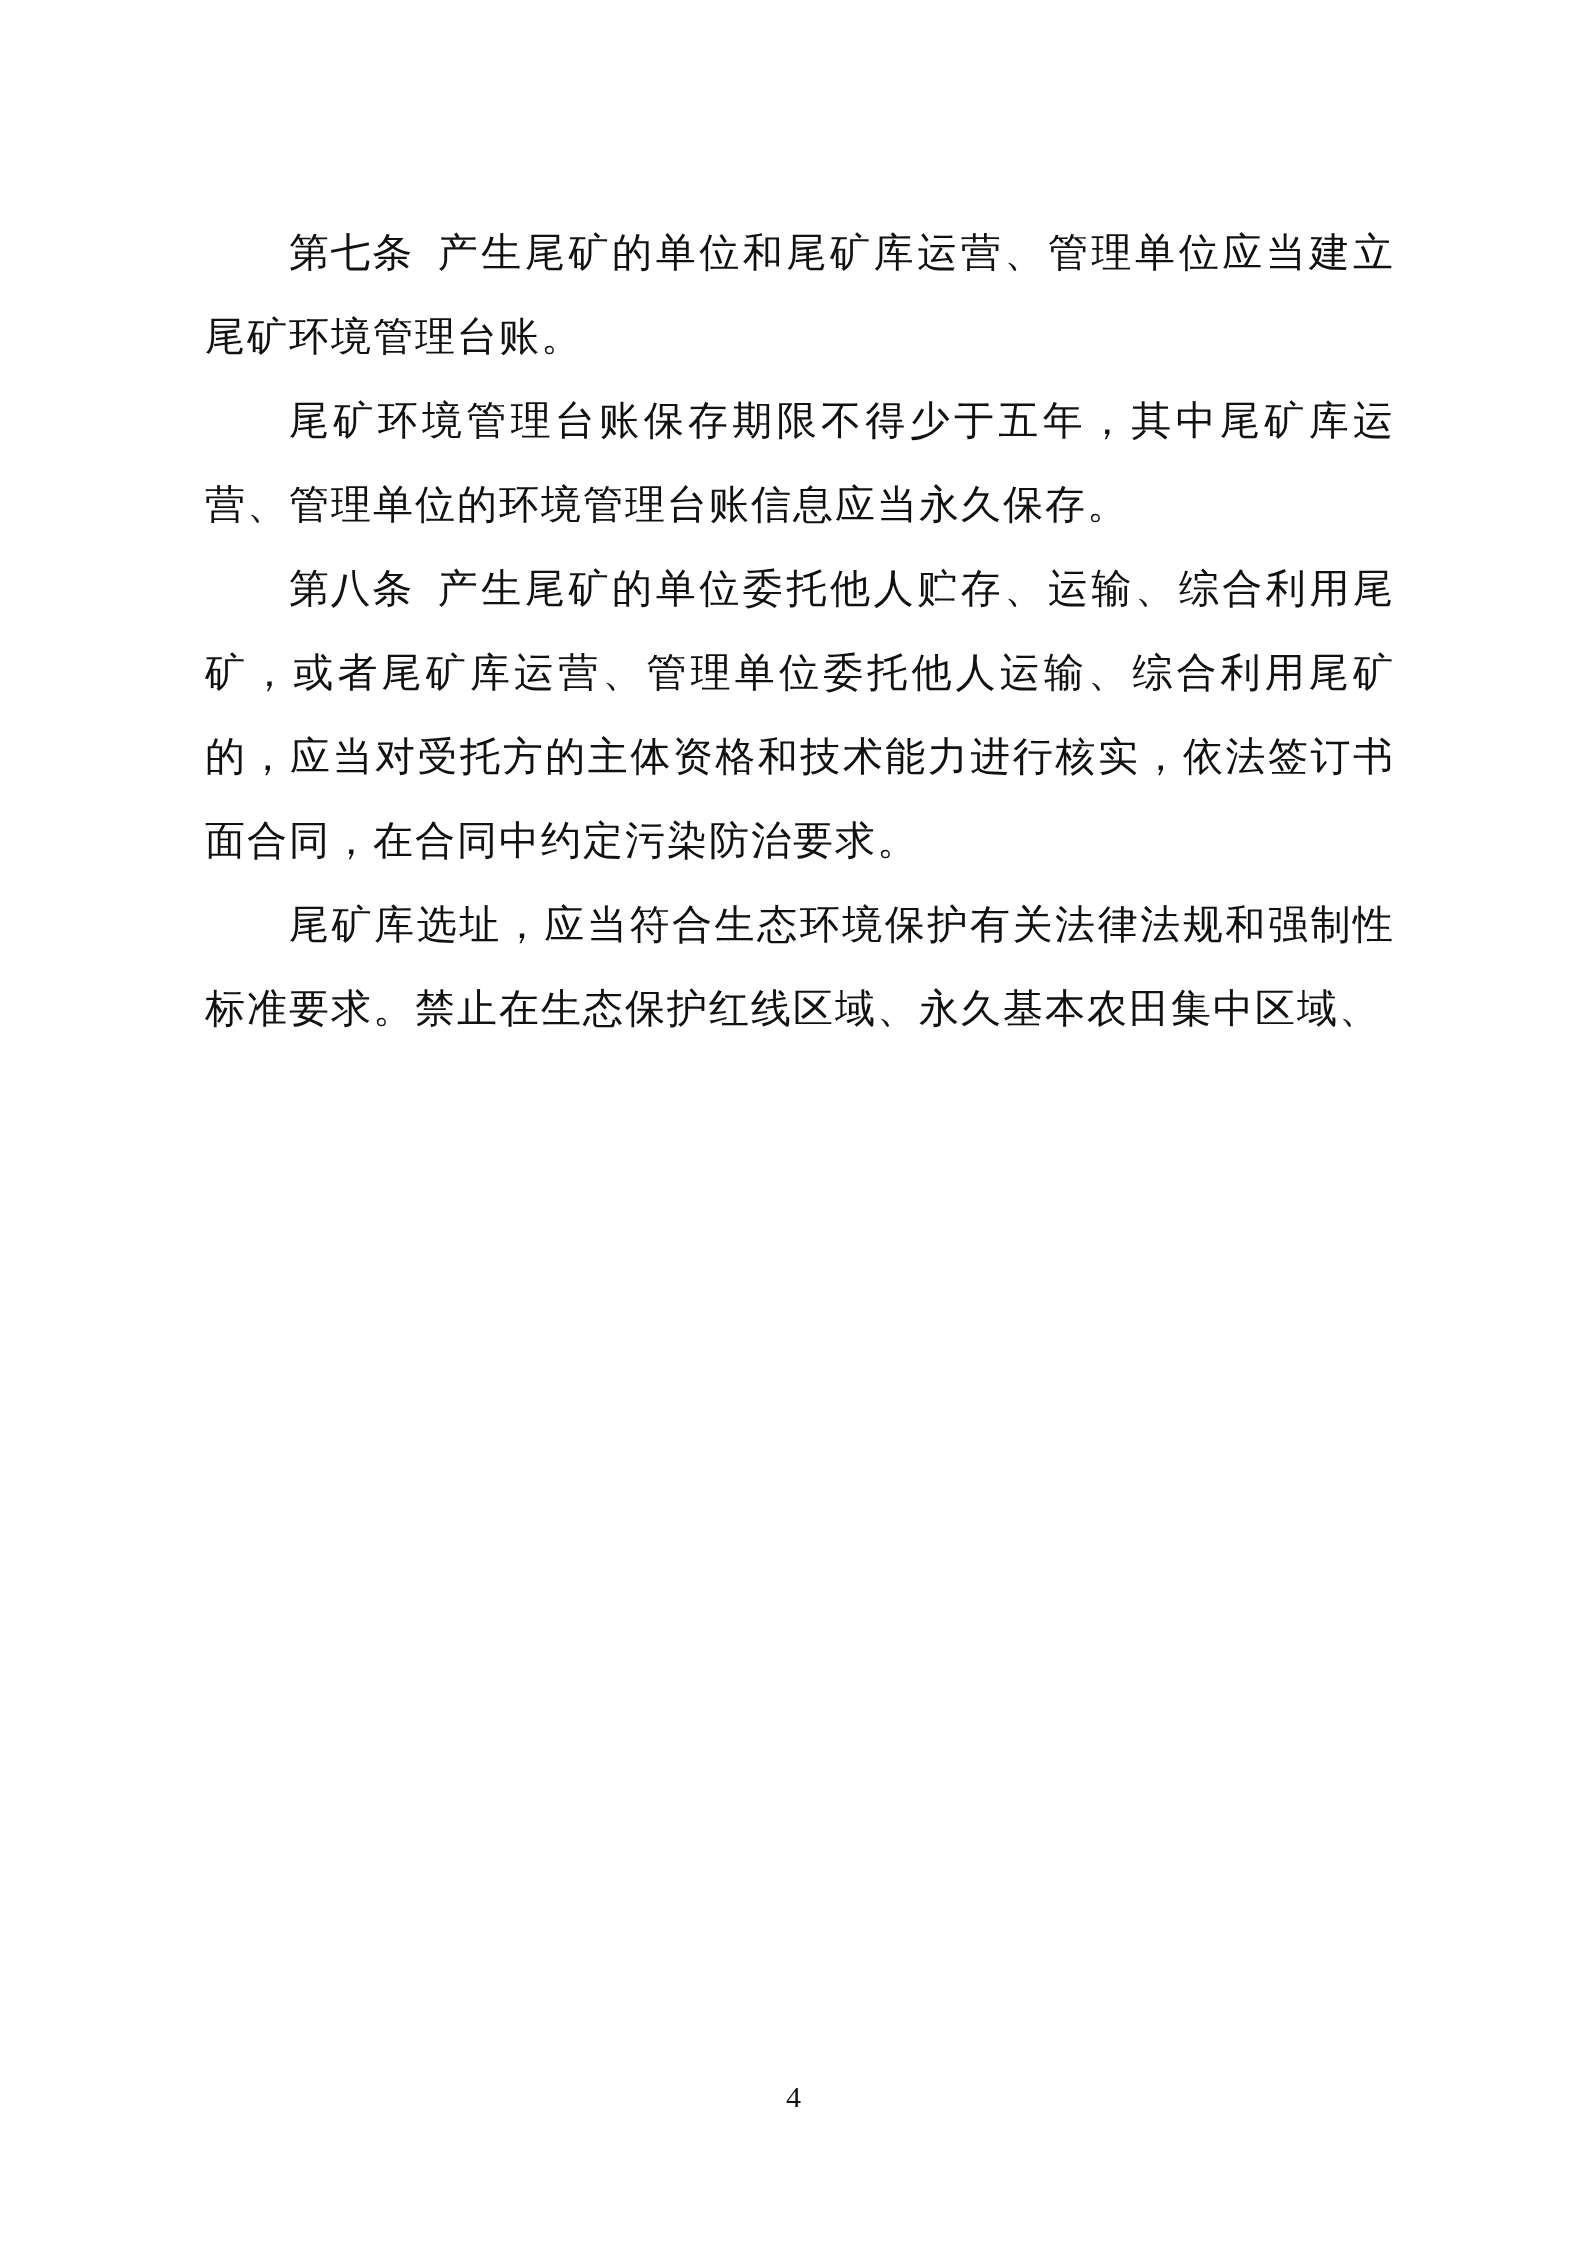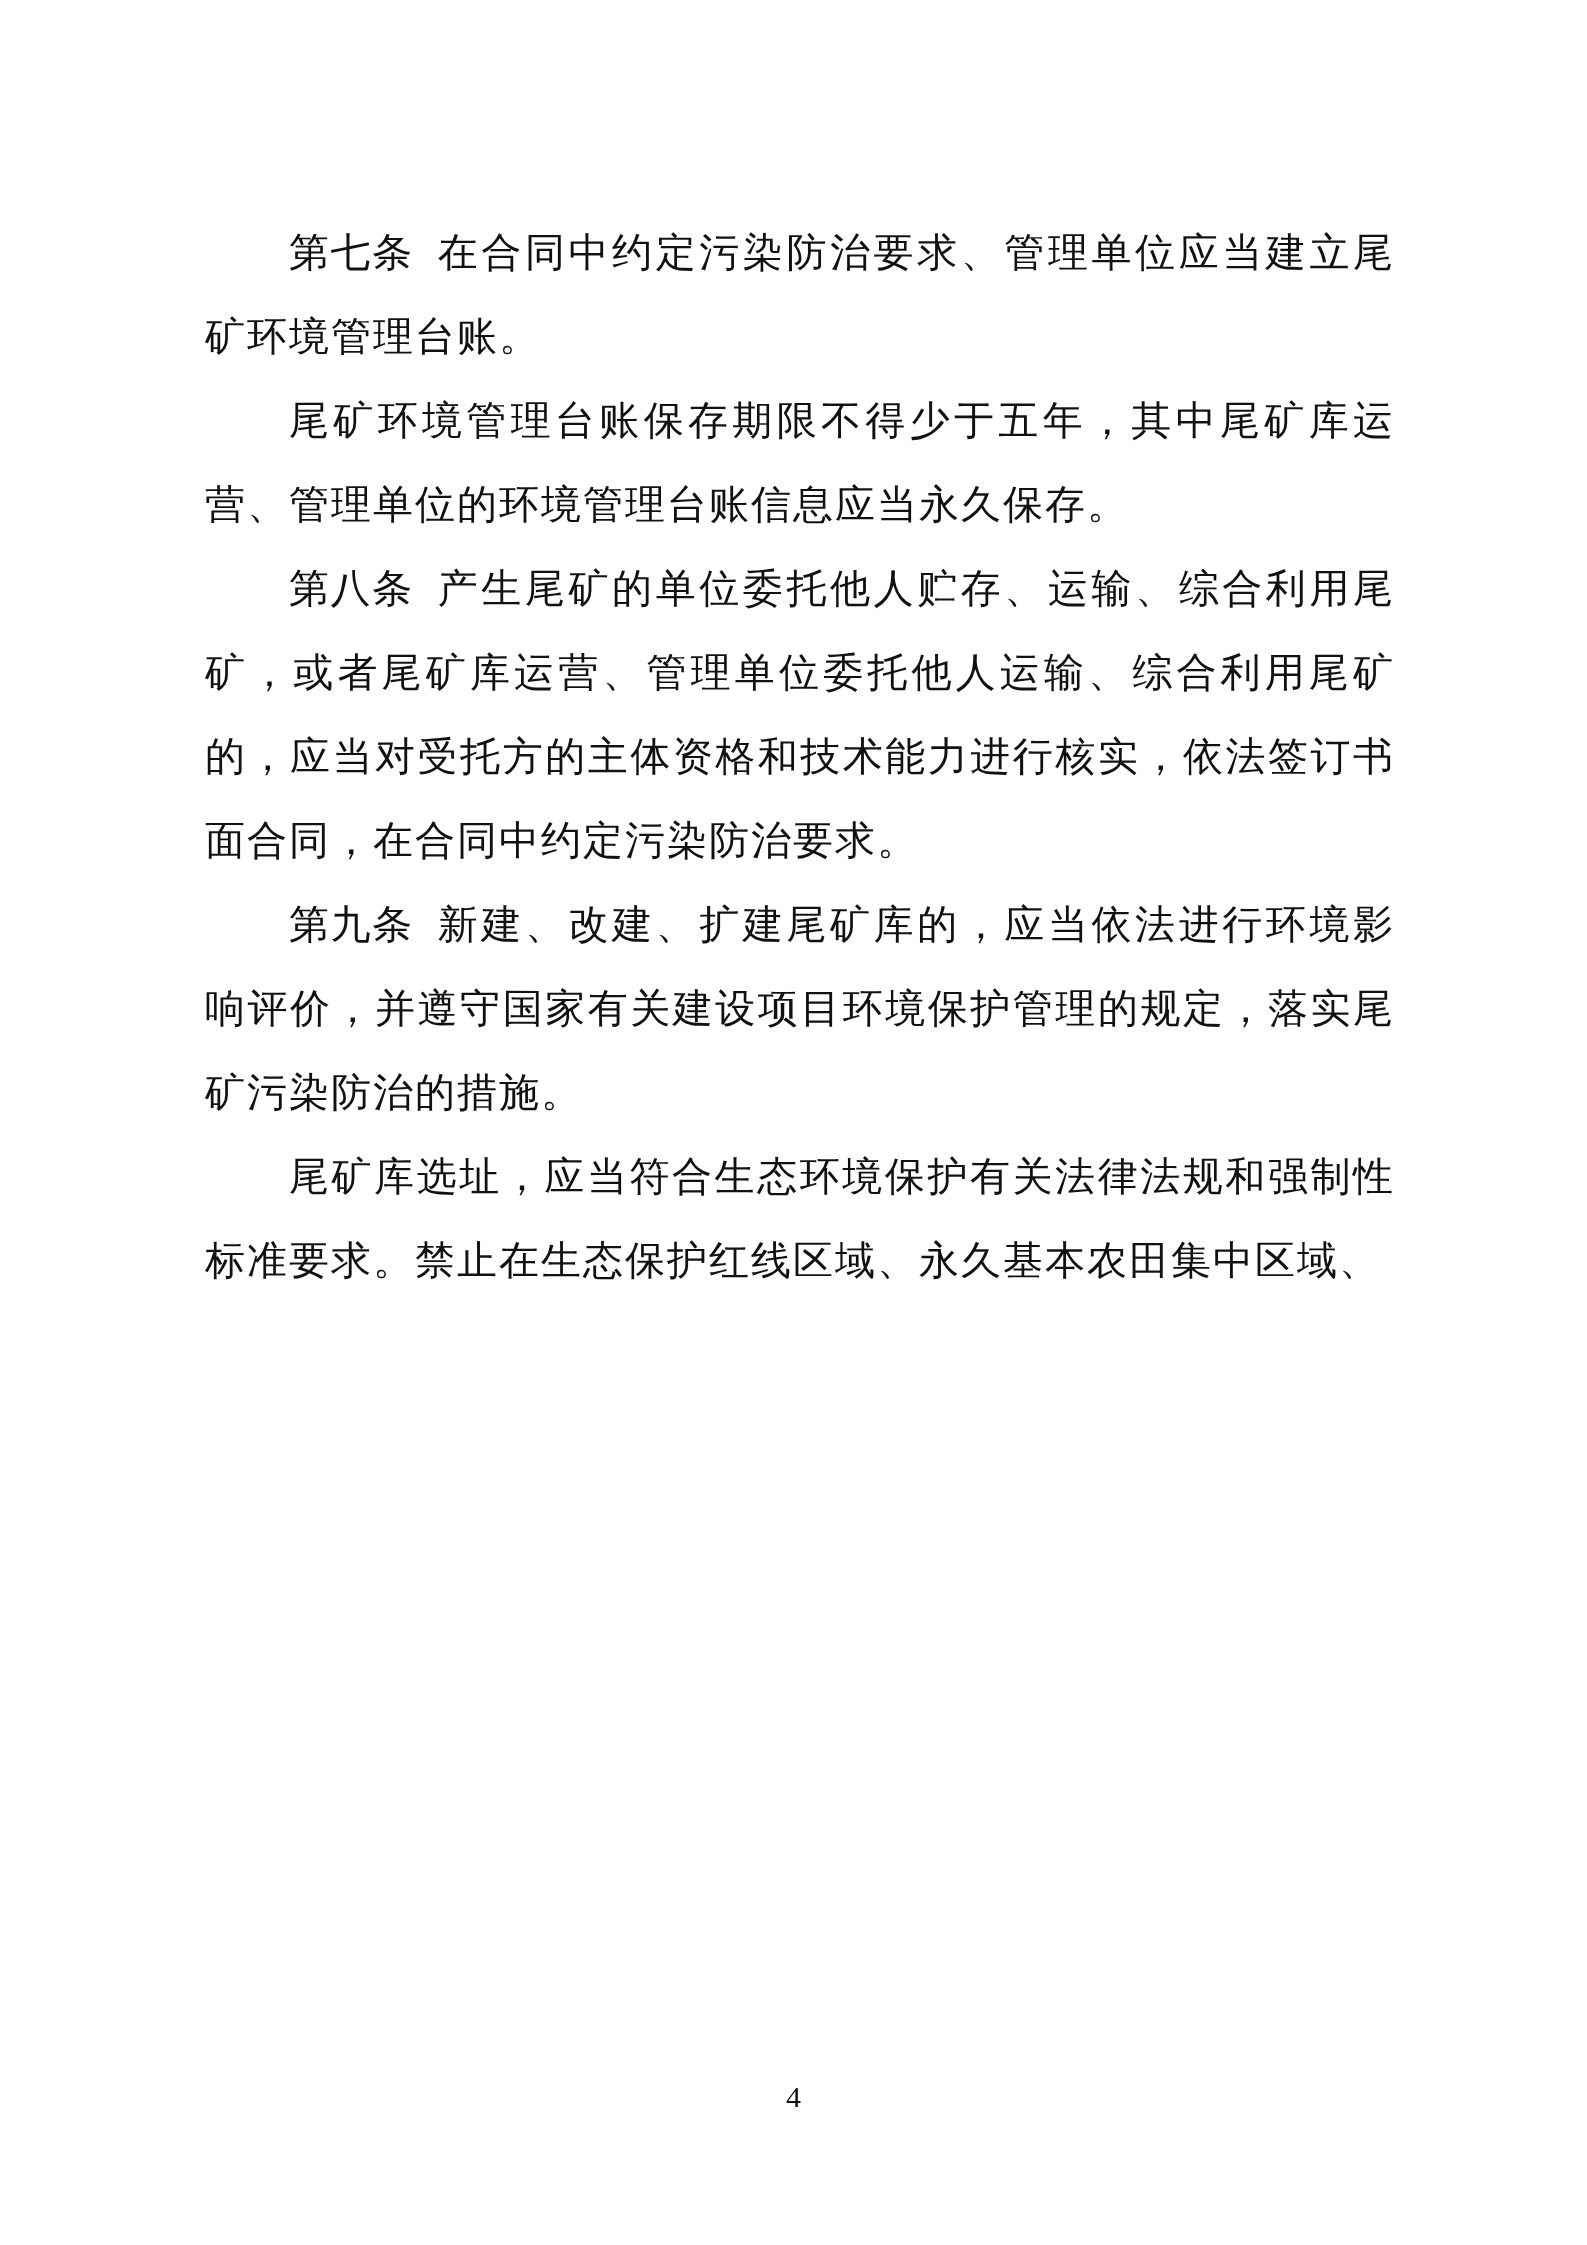--- a/index.html
+++ b/index.html
@@ -23,29 +23,26 @@
     text-align: center; font-size: 30px;
     font-family: "Liberation Serif", "DejaVu Serif", serif;
   }
 </style>
 </head>
 <body>
 
 <div class="page">
   <div class="body-text">
     <p class="para">
-      <span class="article-no">第七条</span><span>在合同中约定污染防治要求、管理单位应当建立尾矿环境管理台账。</span>
+      <span class="article-no">第七条</span><span>产生尾矿的单位和尾矿库运营、管理单位应当建立尾矿环境管理台账。</span>
     </p>
     <p class="para">
       <span>尾矿环境管理台账保存期限不得少于五年，其中尾矿库运营、管理单位的环境管理台账信息应当永久保存。</span>
     </p>
     <p class="para">
       <span class="article-no">第八条</span><span>产生尾矿的单位委托他人贮存、运输、综合利用尾矿，或者尾矿库运营、管理单位委托他人运输、综合利用尾矿的，应当对受托方的主体资格和技术能力进行核实，依法签订书面合同，在合同中约定污染防治要求。</span>
-    </p>
-    <p class="para">
-      <span class="article-no">第九条</span><span>新建、改建、扩建尾矿库的，应当依法进行环境影响评价，并遵守国家有关建设项目环境保护管理的规定，落实尾矿污染防治的措施。</span>
     </p>
     <p class="para">
       <span>尾矿库选址，应当符合生态环境保护有关法律法规和强制性标准要求。禁止在生态保护红线区域、永久基本农田集中区域、</span>
     </p>
   </div>
   <div class="page-number">4</div>
 </div>
 
 </body></html>

